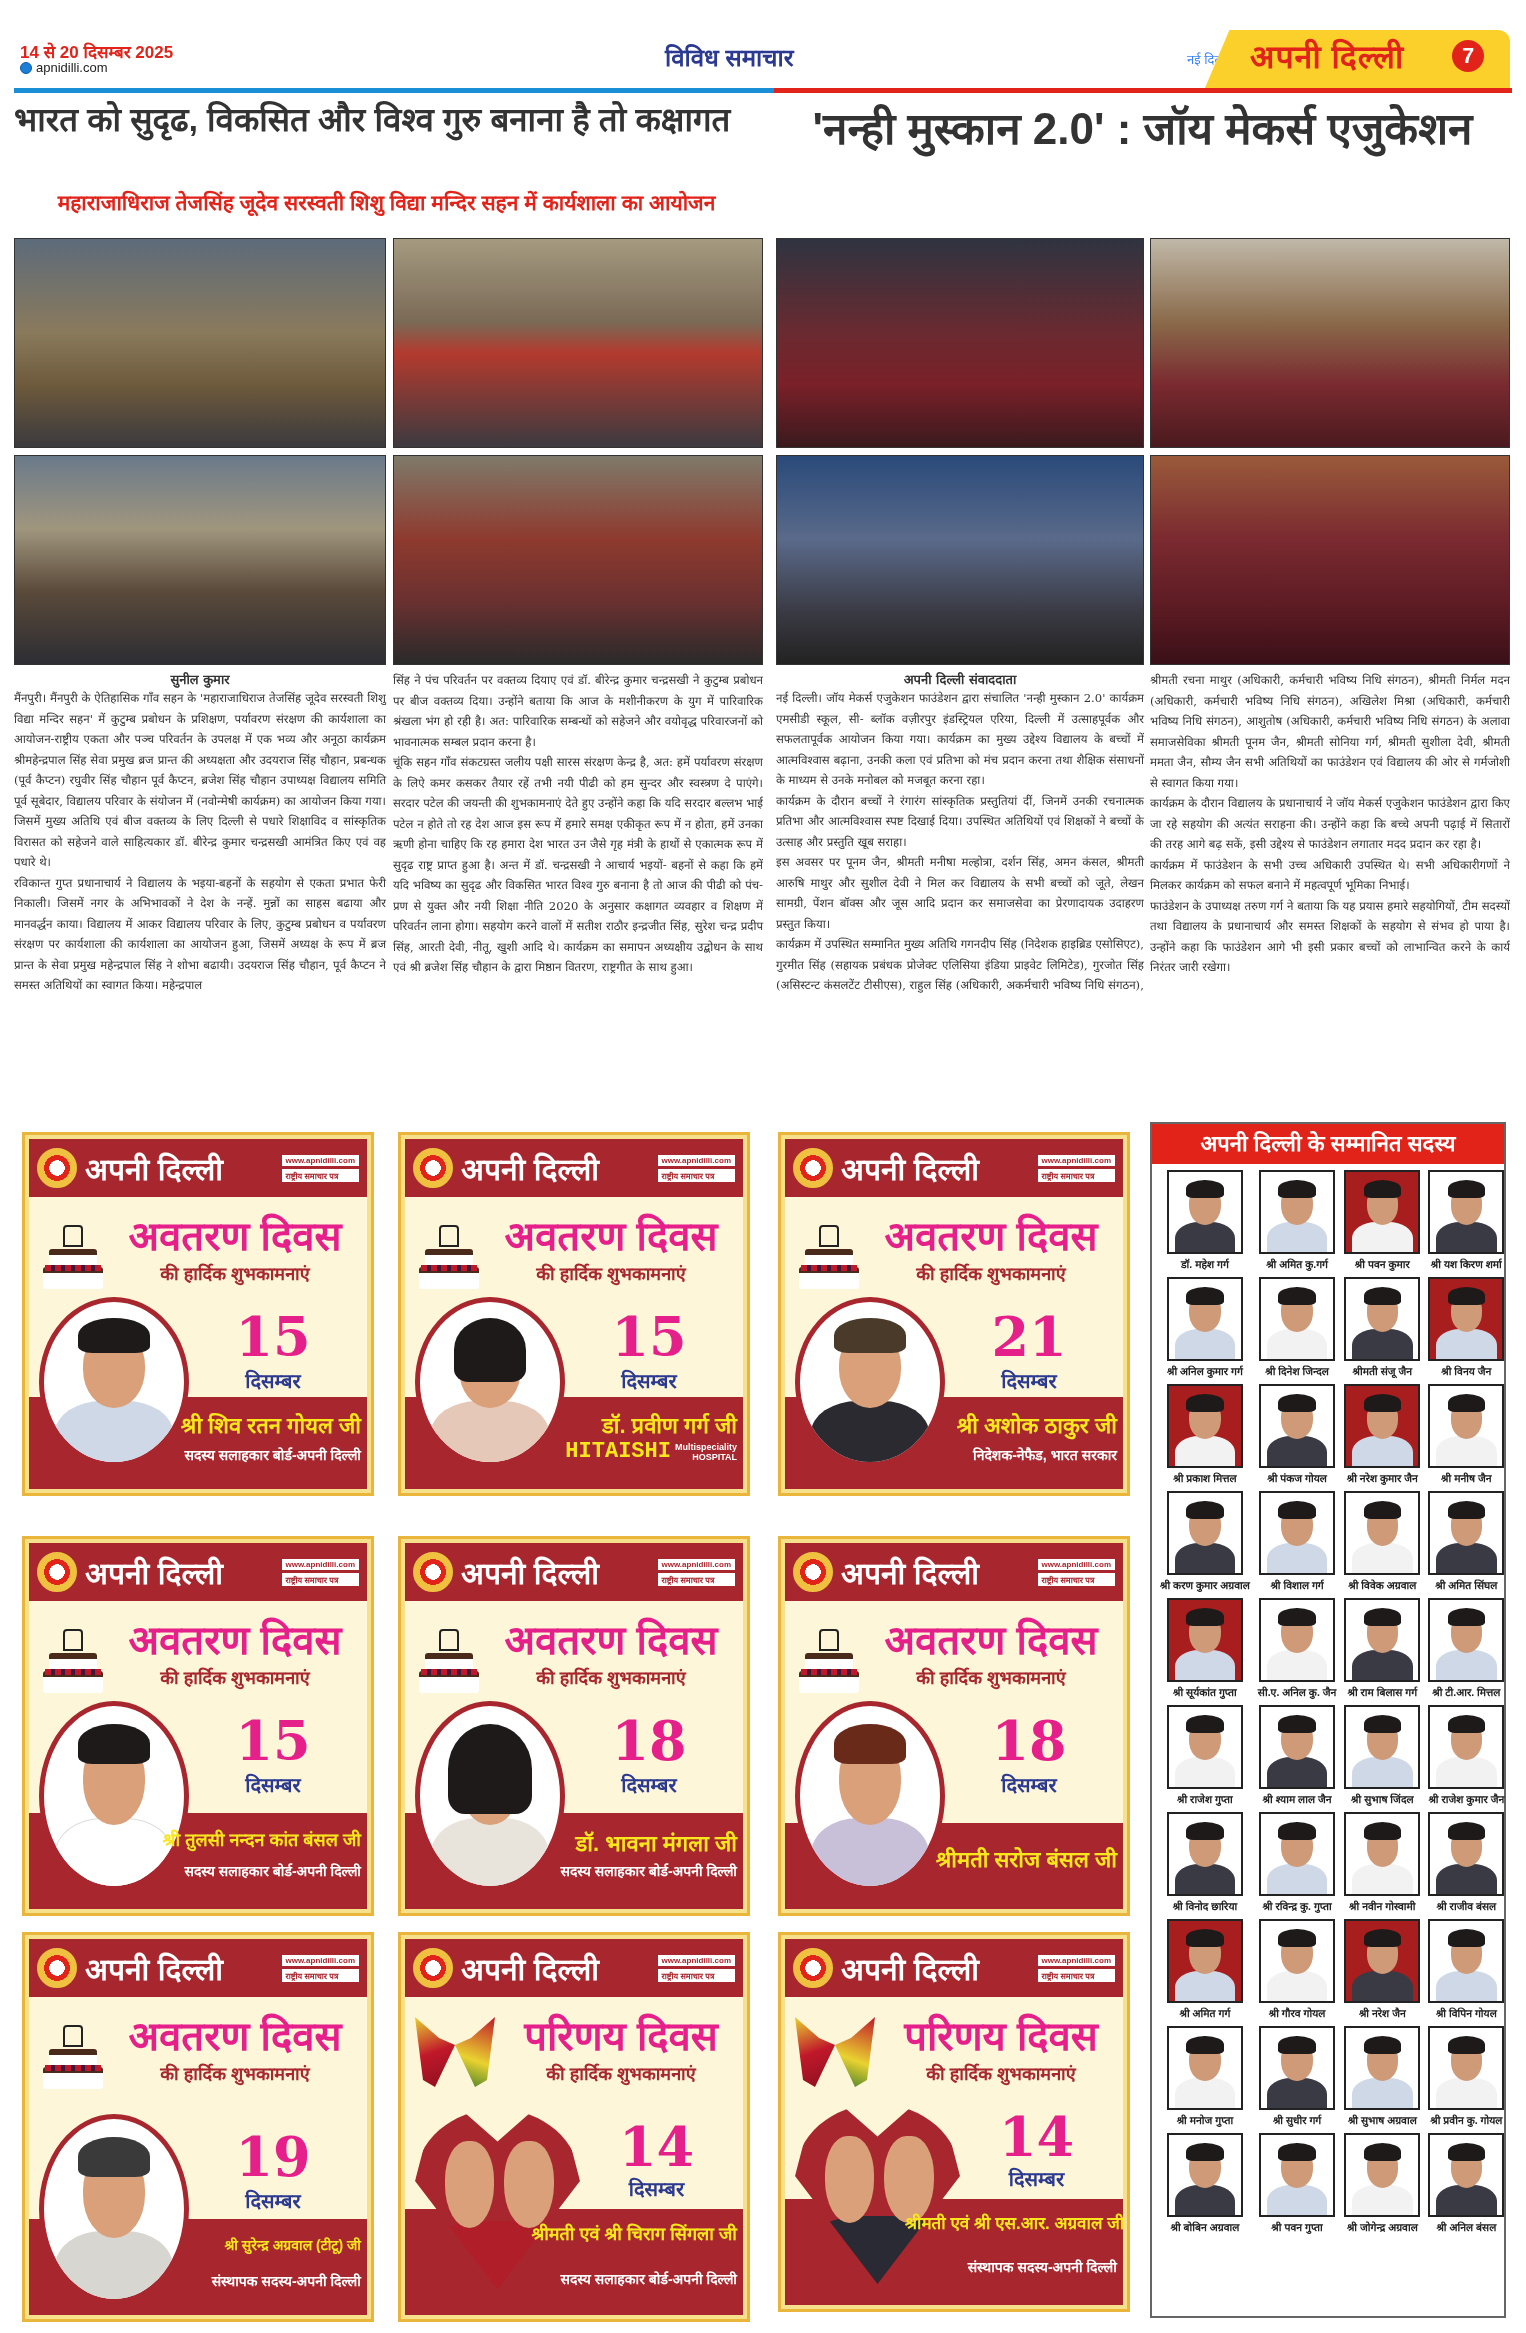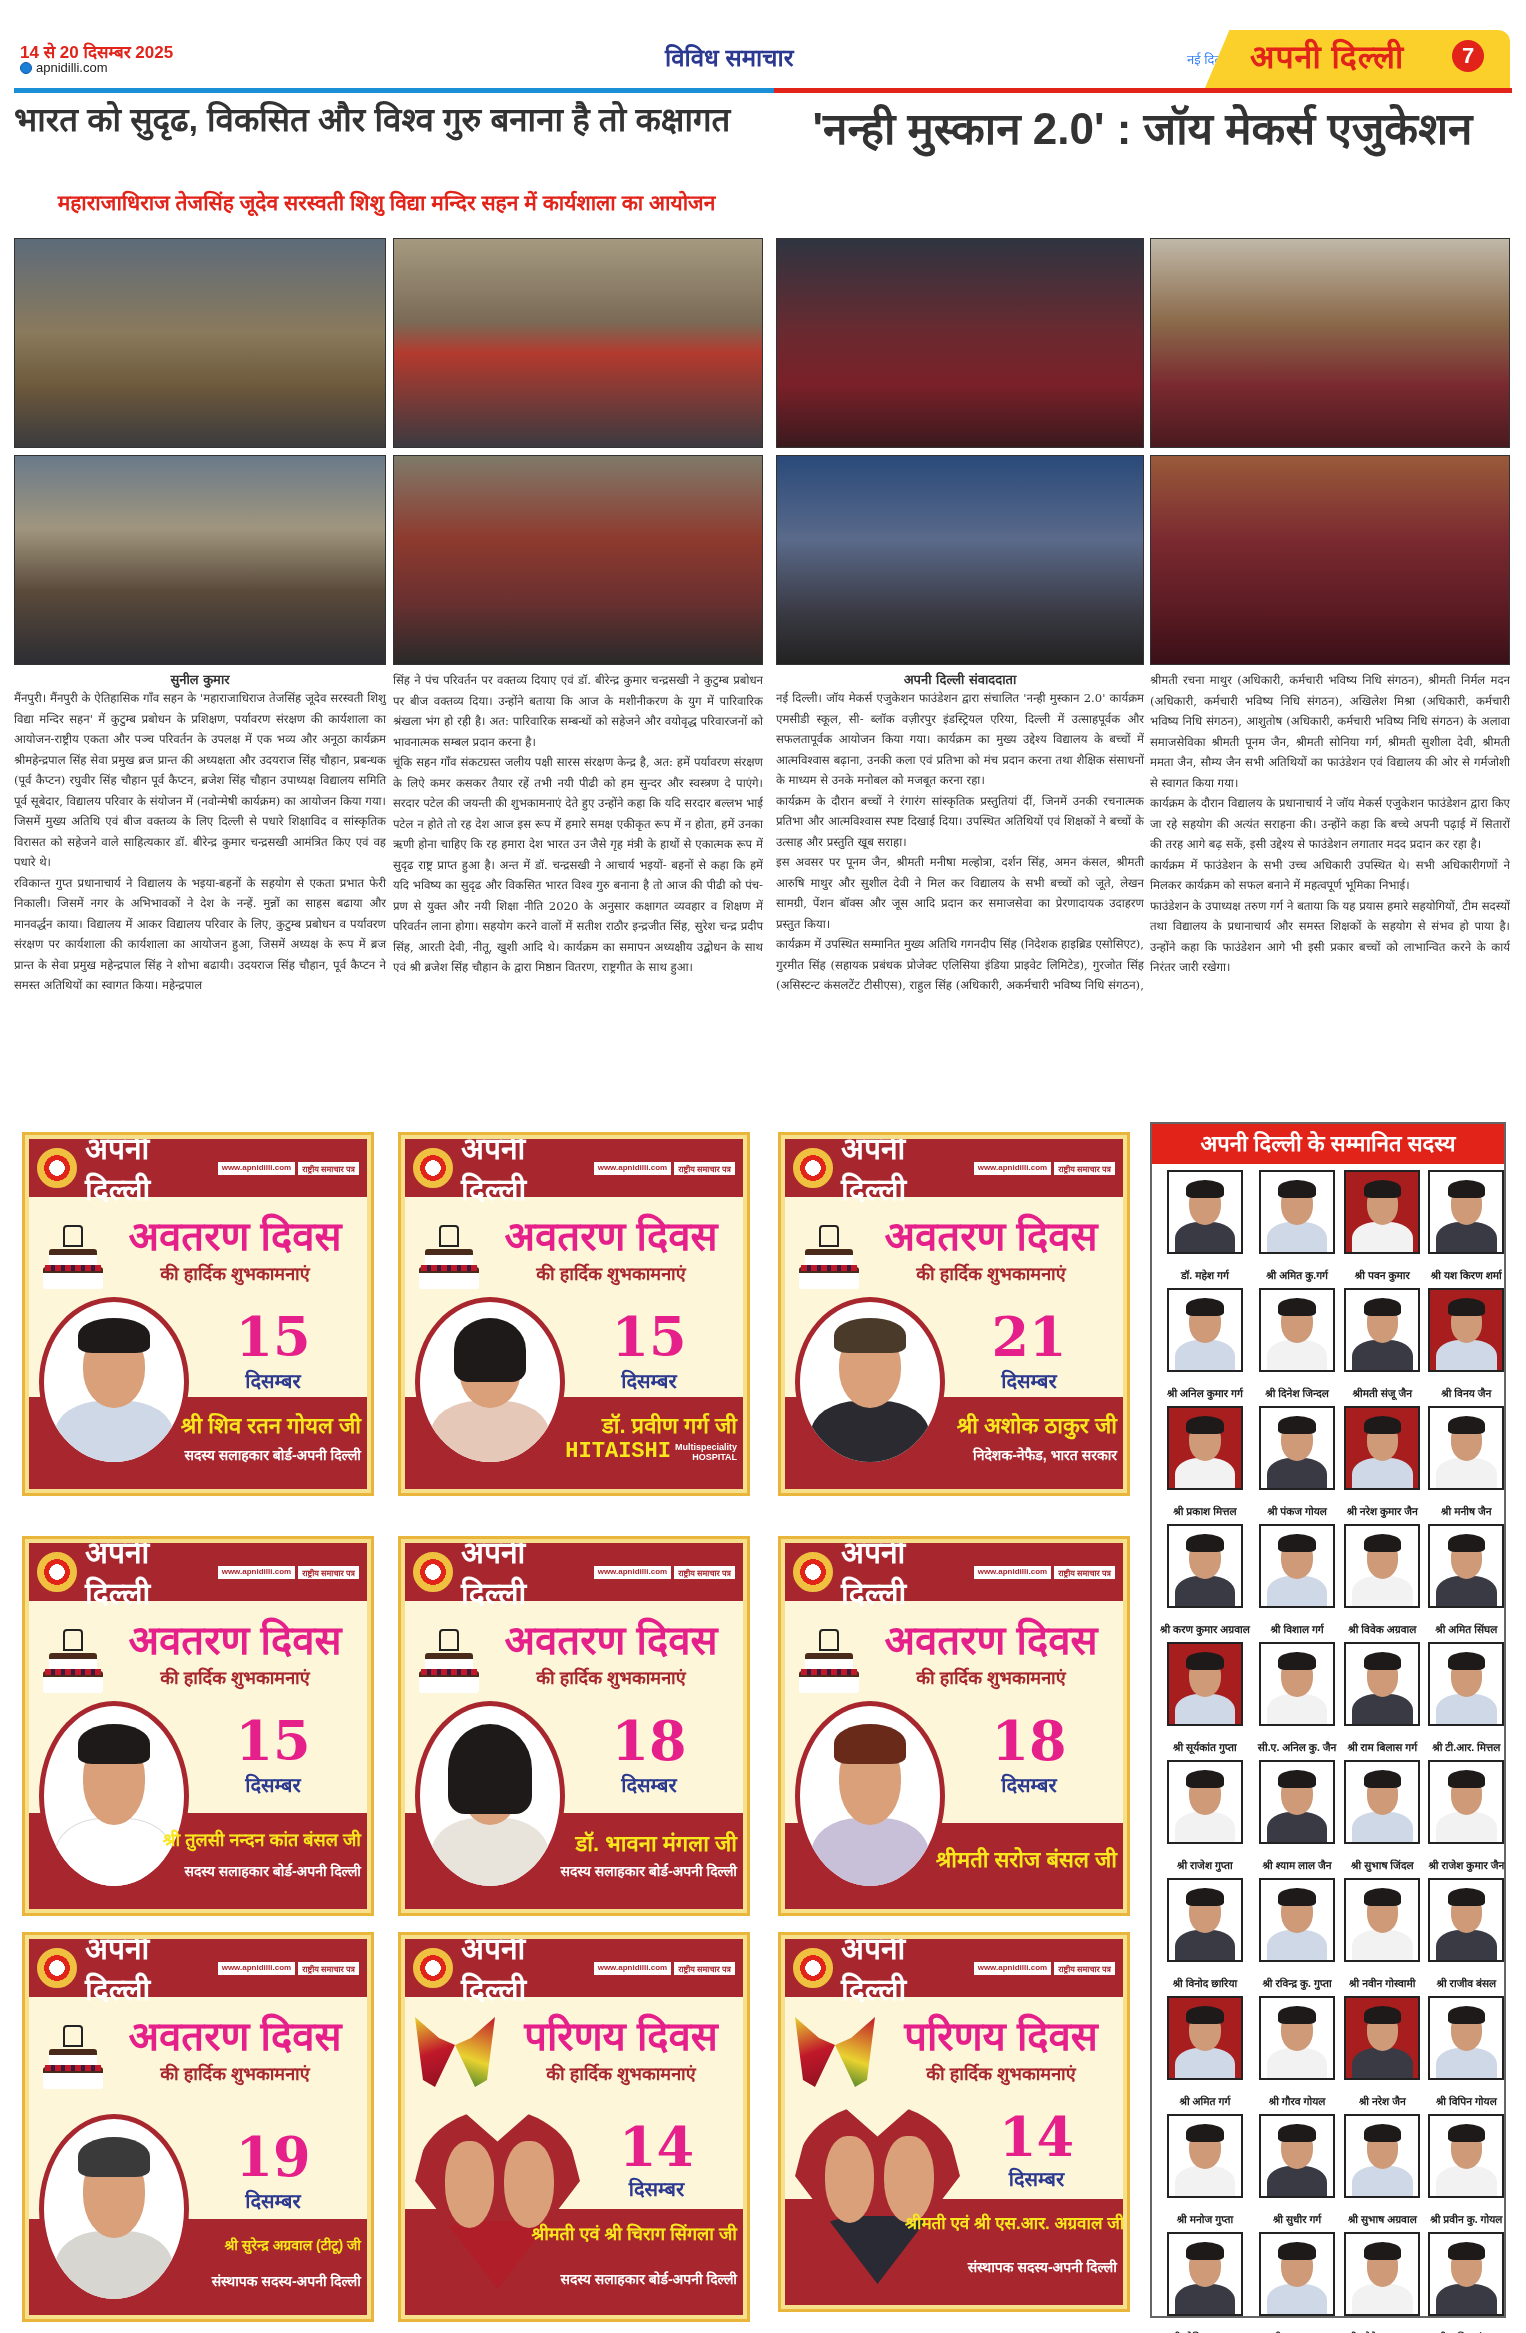--- a/index.html
+++ b/index.html
@@ -35,21 +35,21 @@
   
   .byline{font-family:"DejaVu Serif",serif;font-weight:bold;font-size:13px;text-align:center;color:#333}
   .col{font-size:11.6px;line-height:20.5px;color:#333;text-align:justify}
   .col p{margin:0}
   
   .ad{border:3px solid #e9b53a;background:#f7e08b;padding:4px;overflow:hidden}
   .ad-inner{width:100%;height:100%;background:#fdf6d8;position:relative;overflow:hidden}
   .ad-top{position:absolute;left:0;top:0;right:0;height:58px;background:#a8262e;display:flex;align-items:center;padding-left:8px;gap:8px}
   .ad-logo{width:40px;height:40px;border-radius:50%;background:radial-gradient(circle,#fff 30%,#e2231a 31%,#e2231a 50%,#f0c040 51%);border:2px solid #f0c040;flex:none}
   .ad-brand{color:#fff;font-family:"Liberation Sans",sans-serif;font-weight:bold;font-size:30px;flex:1}
-  .ad-tag{display:flex;flex-direction:row;gap:3px;margin-right:8px}
+  .ad-tag{display:flex;flex-direction:column;gap:3px;margin-right:8px}
   .ad-tag span{background:#fff;color:#a8262e;font-family:"Liberation Sans",sans-serif;font-size:8px;padding:1px 4px;font-weight:bold;white-space:nowrap}
   .ad-cake{position:absolute;left:14px;top:80px;width:60px;height:70px}
   .ad-cake .tier1{position:absolute;left:6px;top:30px;width:48px;height:20px;background:#fff;border-top:6px solid #4a2a1a;border-radius:3px}
   .ad-cake .tier2{position:absolute;left:0;top:48px;width:60px;height:22px;background:#fff;border-top:6px solid #4a2a1a;border-radius:3px}
   .ad-cake .berries{position:absolute;left:2px;top:46px;width:56px;height:6px;background:repeating-linear-gradient(90deg,#c0182a 0 6px,#3a1a3a 6px 10px)}
   .ad-cake .topper{position:absolute;left:20px;top:6px;width:20px;height:22px;border:2px solid #222;border-radius:4px 4px 0 0}
   .ad-knot{position:absolute;left:10px;top:78px;width:80px;height:76px}
   .ad-knot .l{position:absolute;left:0;top:0;width:40px;height:70px;background:linear-gradient(160deg,#e9d230 0%,#c0182a 50%,#8a1020 100%);clip-path:polygon(0 0,60% 30%,100% 40%,50% 100%,20% 90%)}
   .ad-knot .r{position:absolute;right:0;top:0;width:40px;height:70px;background:linear-gradient(200deg,#c0182a 0%,#e9d230 60%,#3a7a2a 100%);clip-path:polygon(100% 0,40% 30%,0 40%,50% 100%,80% 90%)}
   .ad-title{position:absolute;left:80px;right:6px;top:74px;text-align:center;color:#e6208a;font-family:"Liberation Sans",sans-serif;font-weight:bold;font-size:40px;line-height:46px}
@@ -67,21 +67,21 @@
   .ad-hitaishi{position:absolute;left:150px;right:6px;top:300px;text-align:right;color:#f8e71c;font-family:"Liberation Mono",monospace;font-weight:bold;font-size:22px;z-index:3;display:flex;justify-content:flex-end;align-items:center;gap:4px}
   .ad-hitaishi small{font-family:"Liberation Sans",sans-serif;font-size:9px;line-height:10px;display:flex;flex-direction:column;color:#fff}
   
   .members{left:1150px;top:1122px;width:356px;height:1196px;border:2px solid #666;background:#fff}
   .members-title{height:40px;background:#e2231a;color:#fff;font-family:"Liberation Sans",sans-serif;font-weight:bold;font-size:22px;text-align:center;line-height:40px}
   .mgrid{display:grid;grid-template-columns:repeat(4,1fr);column-gap:8px;row-gap:4px;padding:6px 8px}
   .mcard{display:flex;flex-direction:column;align-items:center}
   .mphoto{width:76px;height:84px;border:2px solid #222;position:relative;overflow:hidden;background:#fff}
   .mphoto.red{background:#a81e1e}
   .mphoto .face{background:#cf9a78}
-  .mname{font-family:"Liberation Sans",sans-serif;font-size:10.5px;font-weight:bold;color:#222;text-align:center;margin-top:14px;height:16px;white-space:nowrap}
+  .mname{font-family:"Liberation Sans",sans-serif;font-size:10.5px;font-weight:bold;color:#222;text-align:center;margin-top:3px;height:16px;white-space:nowrap}
 </style>
 </head>
 <body>
 
 <div class="abs hdr-date">14 से 20 दिसम्बर 2025</div>
 <div class="abs hdr-site">
   <span class="globe"></span>
   <span>apnidilli.com</span>
 </div>
 <div class="abs hdr-section">विविध समाचार</div>

